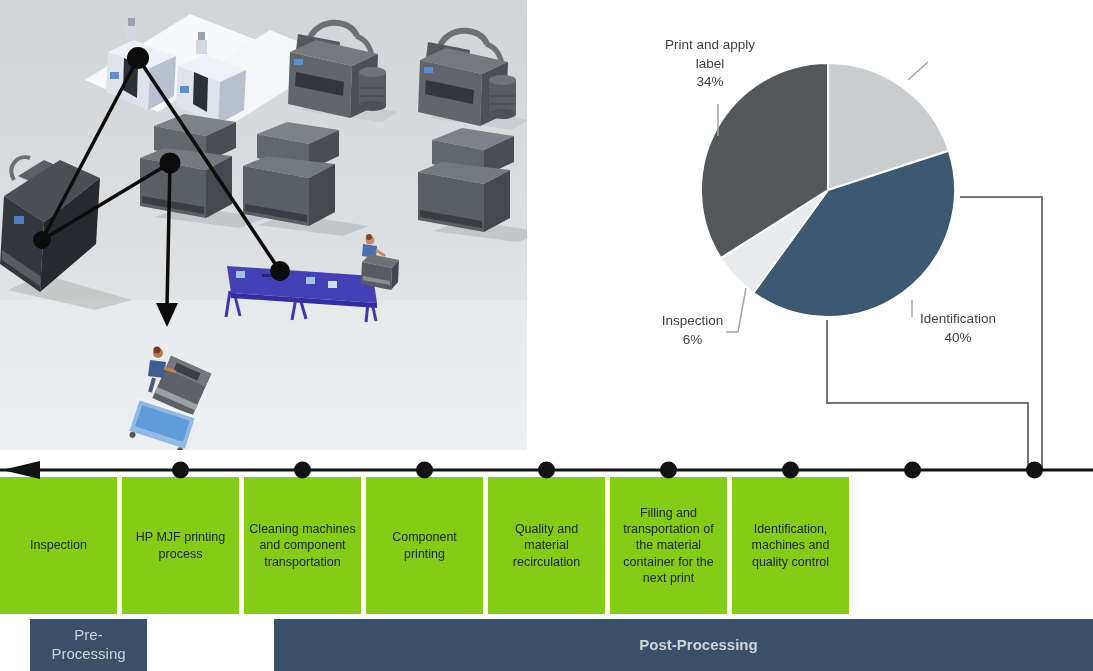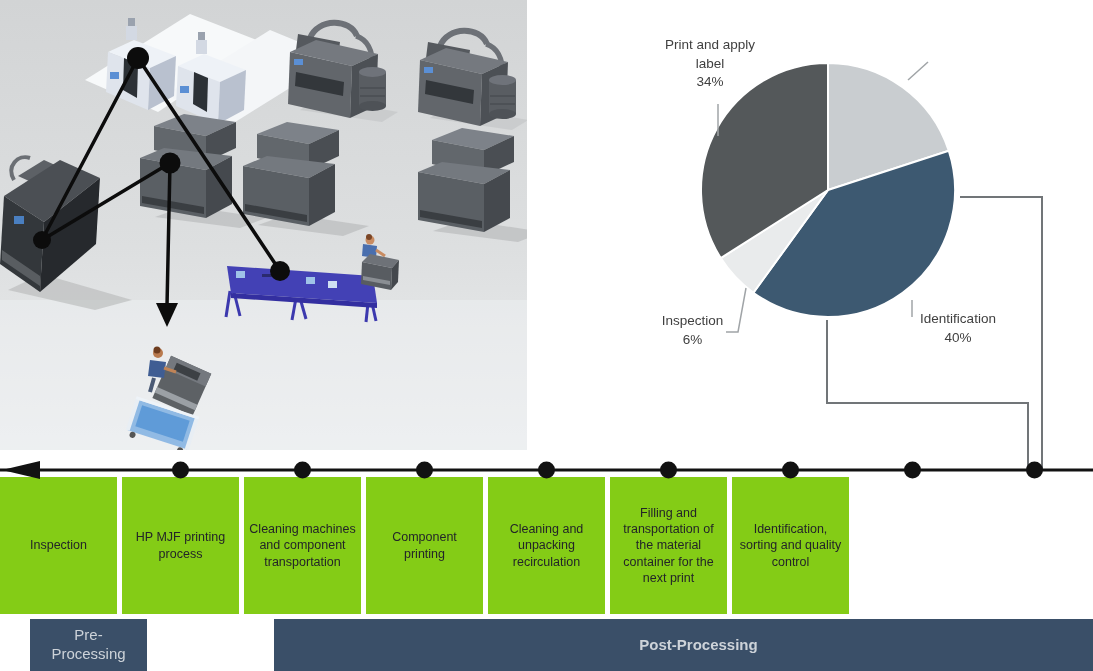--- a/index.html
+++ b/index.html
@@ -219,27 +219,27 @@
     <div class="step">
         <span>HP MJF printing process</span>
       </div>
     <div class="step">
         <span>Cleaning machines and component transportation</span>
       </div>
     <div class="step">
         <span>Component printing</span>
       </div>
     <div class="step">
-        <span>Cleaning and unpacking recirculation</span>
+        <span>Quality and material recirculation</span>
       </div>
     <div class="step">
         <span>Filling and transportation of the material container for the next print</span>
       </div>
     <div class="step">
-        <span>Identification, sorting and quality control</span>
+        <span>Identification, machines and quality control</span>
       </div>
   </div>
 
   <div class="phases">
     <div class="phase">Pre-
 Processing</div>
     <div class="phase post">Post-Processing</div>
   </div>
 
 </div>

